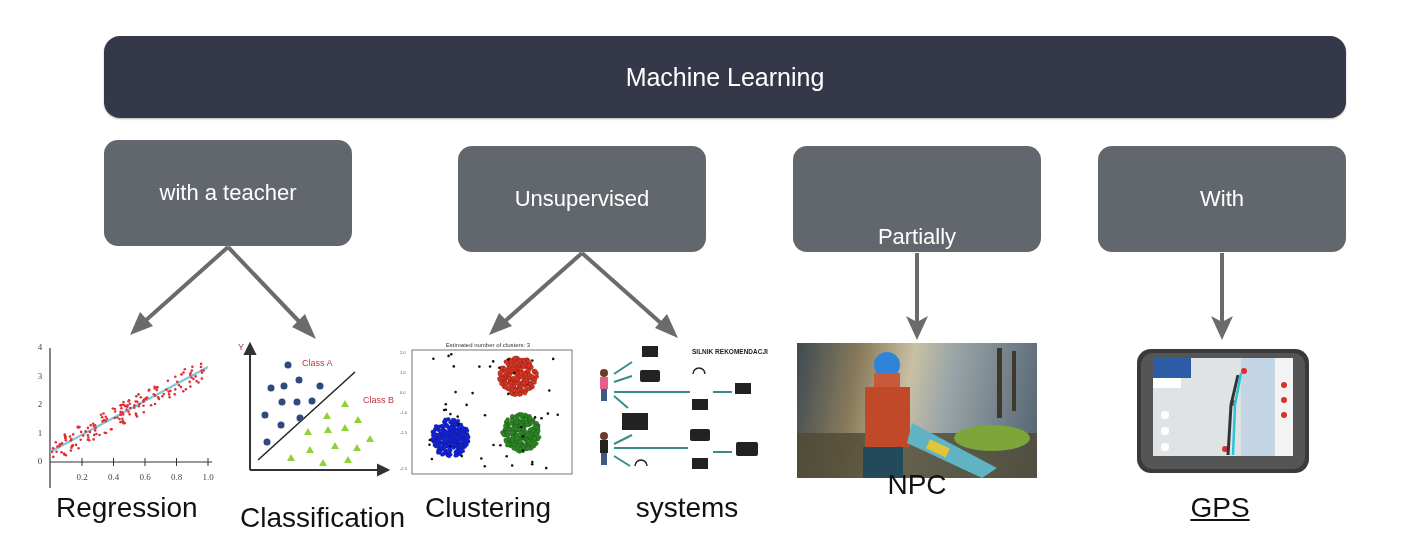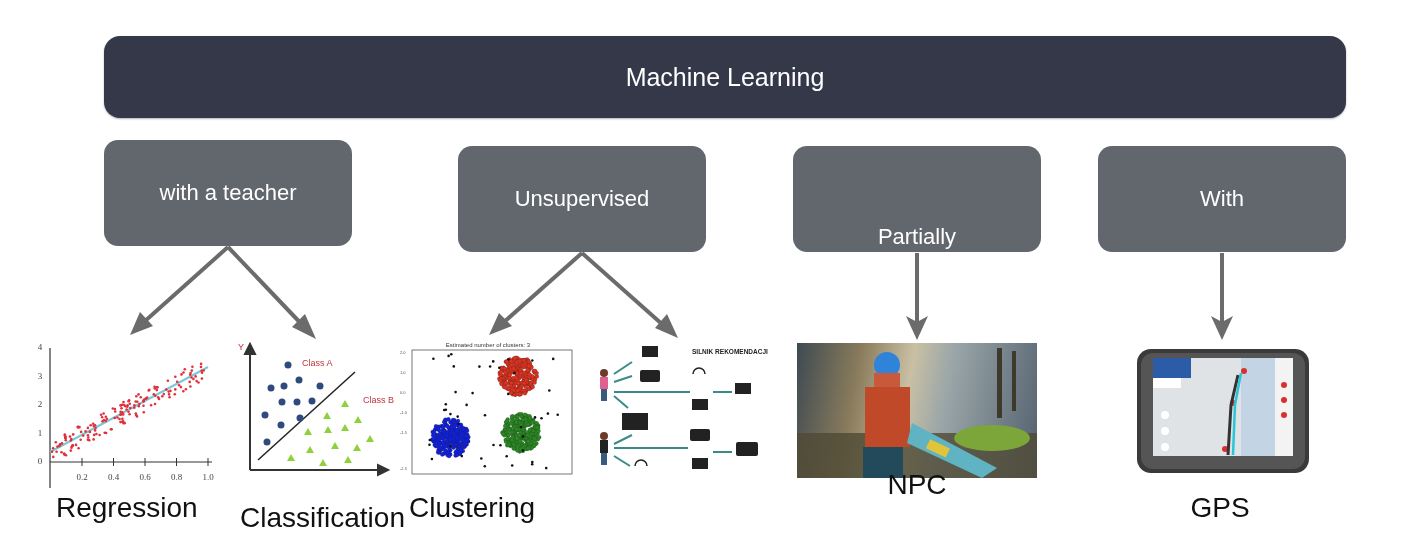--- a/index.html
+++ b/index.html
@@ -1219,23 +1219,24 @@
       <circle cx="32" cy="102" r="4"></circle>
     </g>
 </svg>
 
 <div class="label" style="left:56px;top:494px;width:140px;">
   <span>Regression</span>
 </div>
 <div class="label" style="left:240px;top:504px;width:158px;">
   <span>Classification</span>
 </div>
-<div class="label" style="left:402px;top:494px;width:140px;">
+<div class="label" style="left:418px;top:494px;width:140px;">
   <span>Clustering</span>
 </div>
 <div class="label" style="left:582px;top:494px;width:210px;">
+  <span>systems</span>
 </div>
 <div class="label" style="left:857px;top:471px;width:120px;">
   <span>NPC</span>
 </div>
-<div class="label" style="left:1170px;top:494px;width:100px;">
+<div class="label" style="left:1170px;top:494px;width:100px;text-decoration:underline;">
   <span>GPS</span>
 </div>
 
 </body></html>

